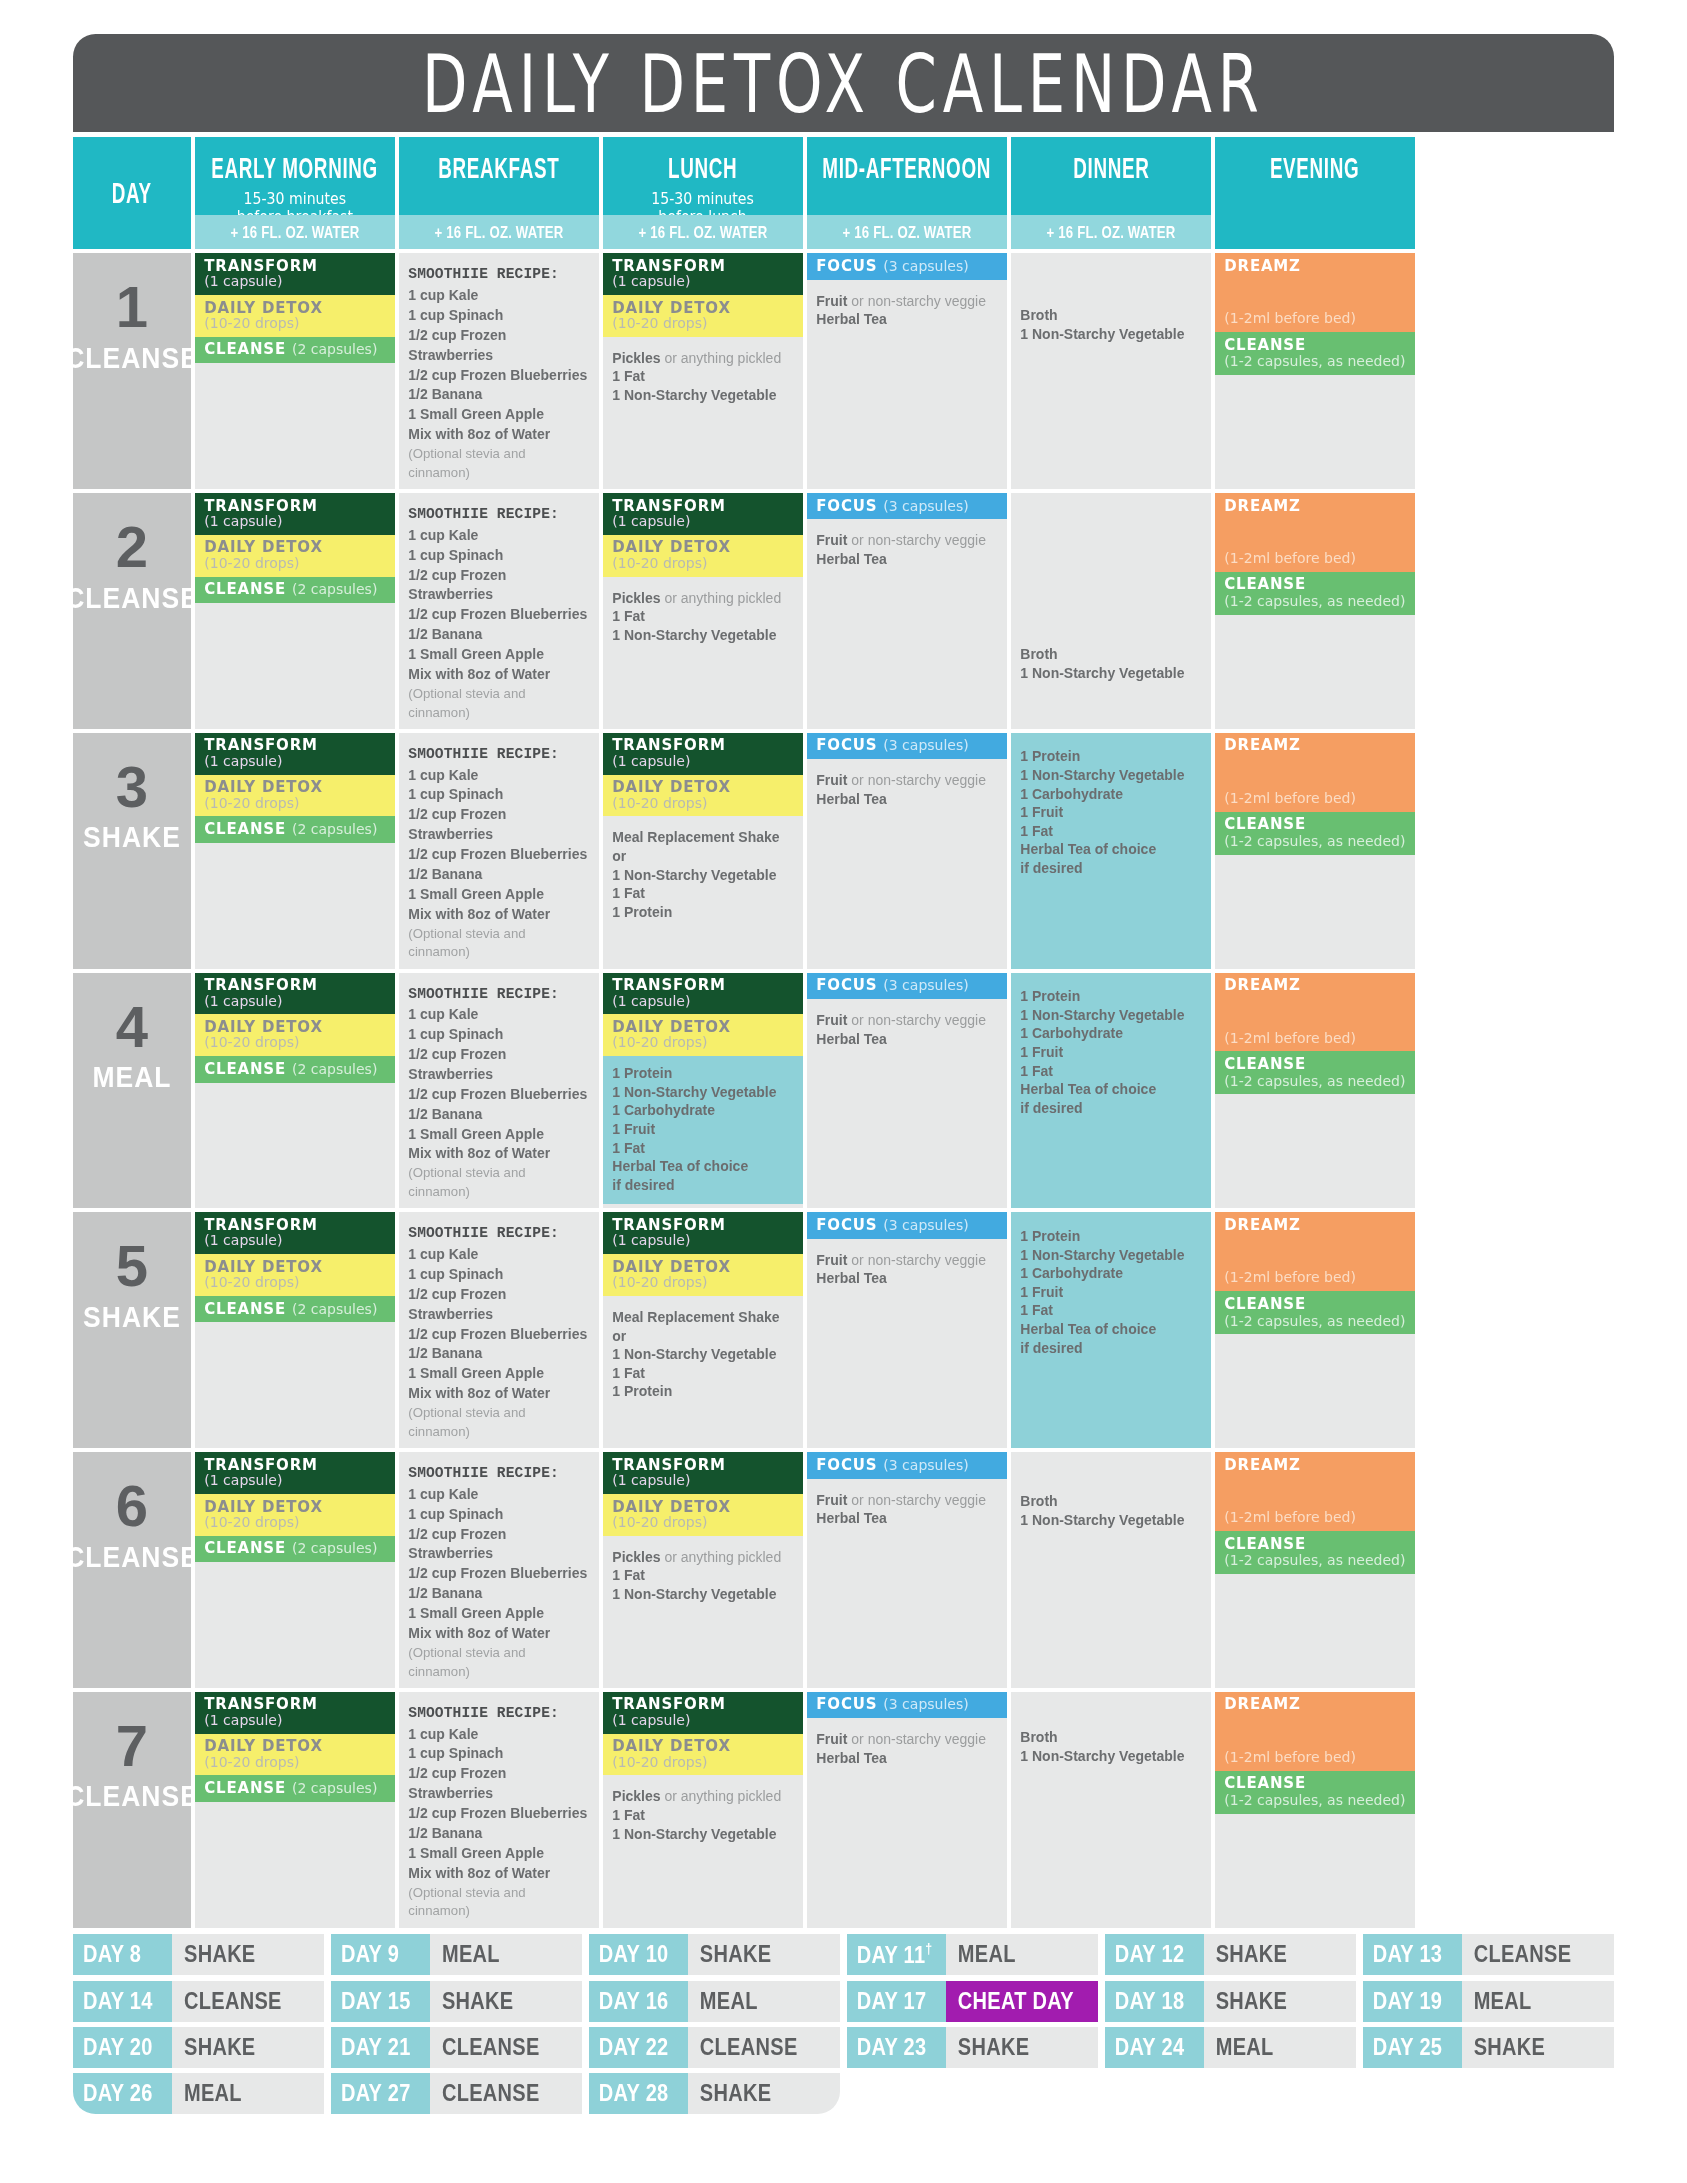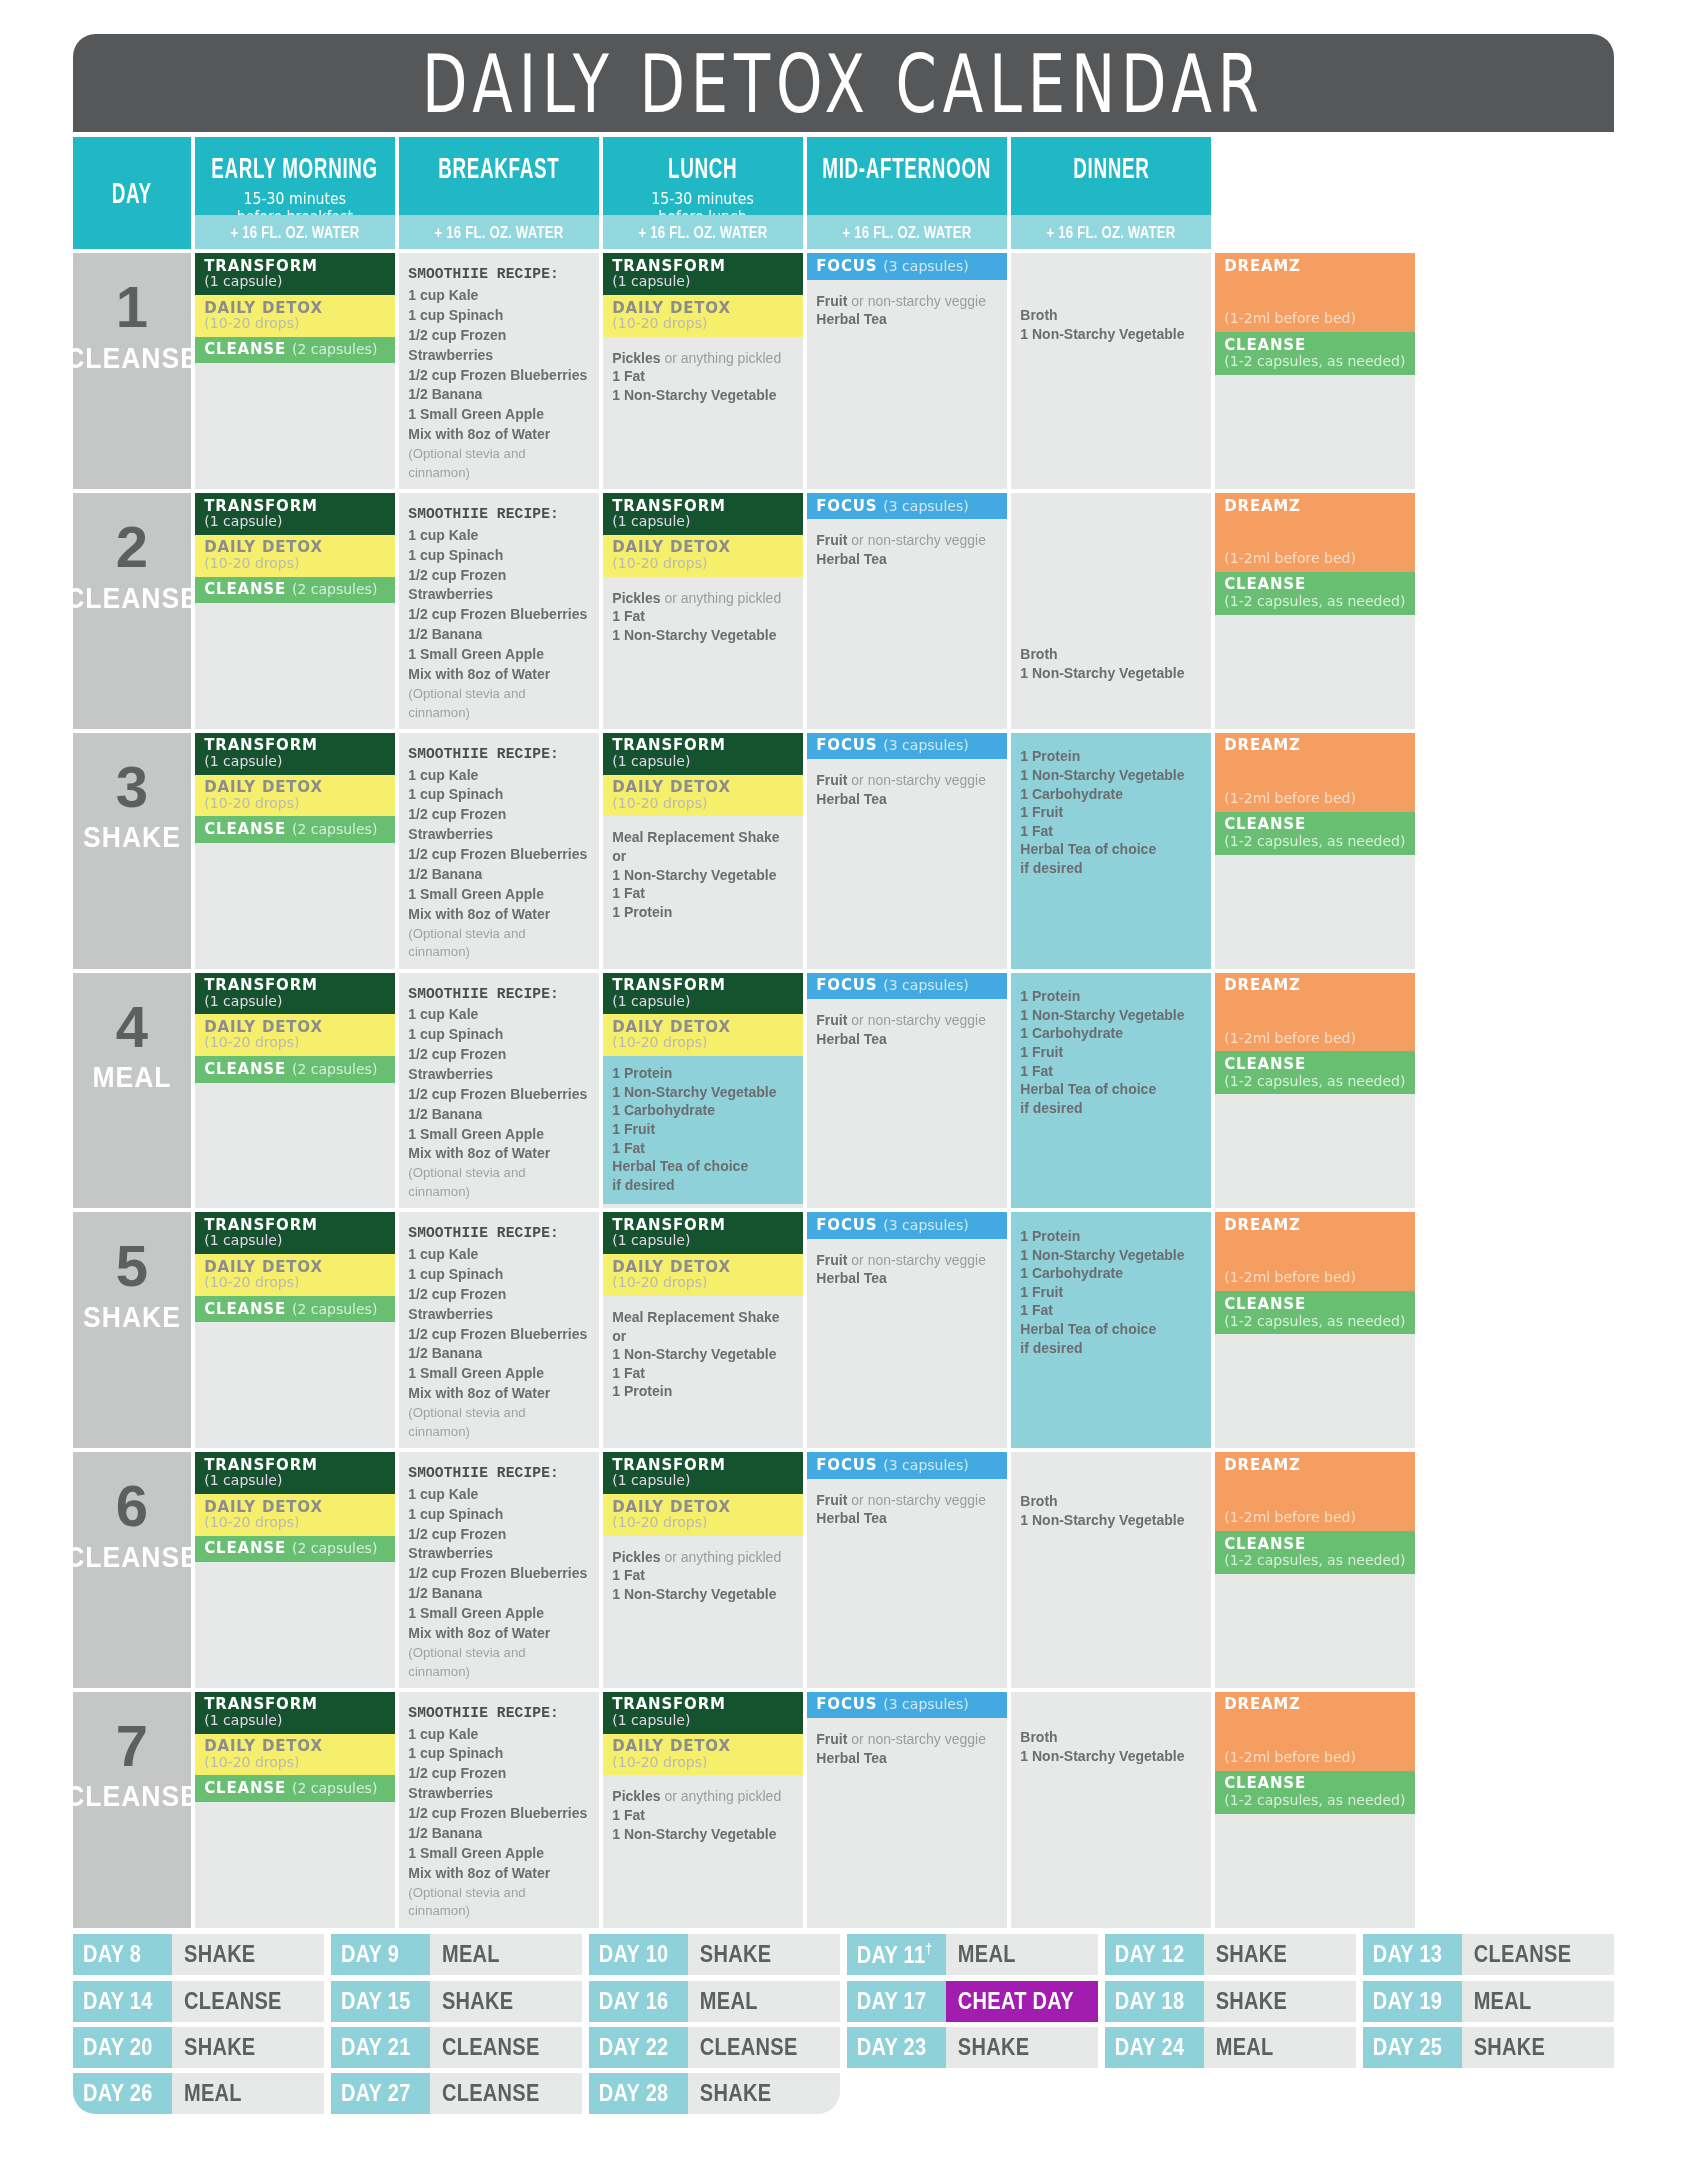--- a/index.html
+++ b/index.html
@@ -294,20 +294,23 @@
           <div class="h-water">
             <span>+ 16 FL. OZ. WATER</span>
           </div>
         </div>
         <div class="hcell">
           <div class="h-main">DINNER</div>
           <div class="h-water">
             <span>+ 16 FL. OZ. WATER</span>
           </div>
         </div>
+        <div class="hcell">
+          <div class="h-main">EVENING</div>
+        </div>
       </div>
       <div class="row">
         <div class="daycell">
           <div class="daynum">1</div>
           <div class="daylabel">CLEANSE</div>
         </div>
         <div class="cell">
           <div class="suppbar supp-transform">
             <span class="nm">TRANSFORM</span>
             <span class="dose">(1 capsule)</span>

